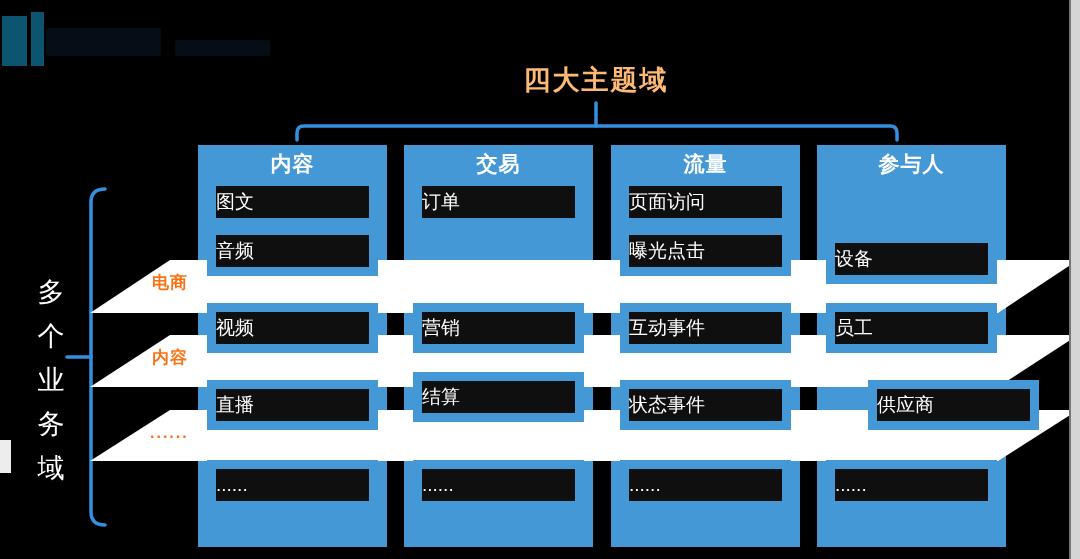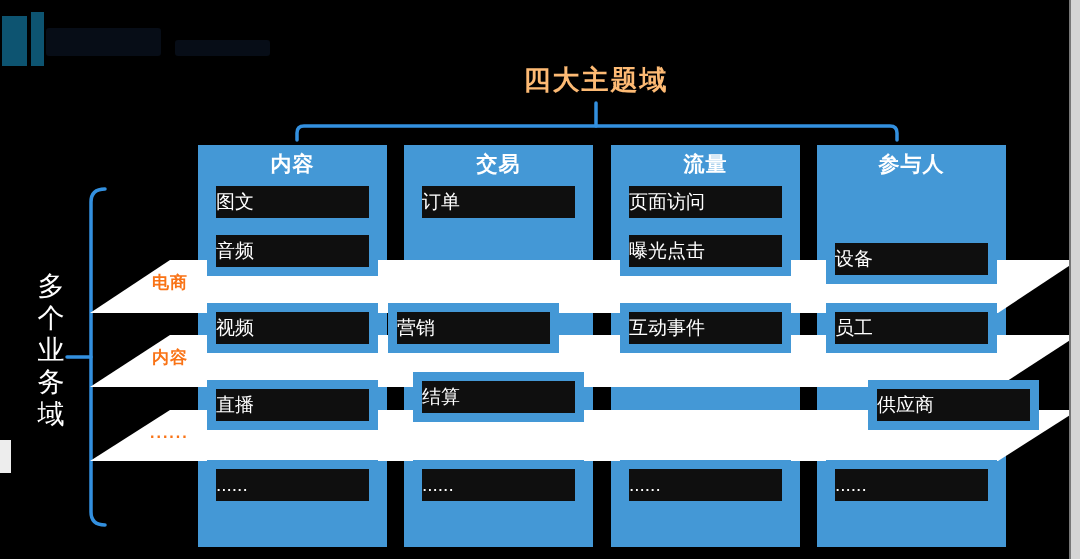--- a/index.html
+++ b/index.html
@@ -49,21 +49,21 @@
     color:#fff;font-size:19px;line-height:32px;text-align:left;
   }
   
   .bandlabel{
     position:absolute;z-index:2;color:#f97316;font-size:17px;font-weight:600;letter-spacing:1px;
   }
   .bandlabel.dots{font-weight:bold;letter-spacing:2px;font-size:16px;}
   
   .vlabel{
     position:absolute;left:35px;top:270px;width:32px;z-index:2;
-    color:#fff;font-size:27px;line-height:32px;text-align:center;
+    color:#fff;font-size:27px;line-height:44px;text-align:center;
     word-break:break-all;letter-spacing:0;
   }
   
   .corner-rect{position:absolute;left:0;top:440px;width:11px;height:33px;background:#ededed;z-index:4;}
   .edge-line{position:absolute;left:1069px;top:0;width:2px;height:559px;background:#777;z-index:6;}
   .edge-strip{position:absolute;left:1071px;top:0;width:9px;height:559px;background:var(--edge-gray);z-index:6;}
 </style>
 </head>
 <body>
 
@@ -103,27 +103,28 @@
   <div class="bandlabel" style="left:152px;top:346px">内容</div>
   <div class="bandlabel dots" style="left:150px;top:424px">......</div>
 
   <div class="box" style="left:207px;top:177px">图文</div>
   <div class="box" style="left:207px;top:226px">音频</div>
   <div class="box" style="left:207px;top:303px">视频</div>
   <div class="box" style="left:207px;top:380px">直播</div>
   <div class="box" style="left:207px;top:460px">......</div>
 
   <div class="box" style="left:413px;top:177px">订单</div>
-  <div class="box" style="left:388px;top:303px">营销</div>
+  <div class="box" style="left:413px;top:303px">营销</div>
   <div class="box" style="left:413px;top:372px">结算</div>
   <div class="box" style="left:413px;top:460px">......</div>
 
   <div class="box" style="left:620px;top:177px">页面访问</div>
   <div class="box" style="left:620px;top:226px">曝光点击</div>
   <div class="box" style="left:620px;top:303px">互动事件</div>
+  <div class="box" style="left:620px;top:380px">状态事件</div>
   <div class="box" style="left:620px;top:460px">......</div>
 
   <div class="box" style="left:826px;top:234px">设备</div>
   <div class="box" style="left:826px;top:303px">员工</div>
   <div class="box" style="left:868px;top:380px">供应商</div>
   <div class="box" style="left:826px;top:460px">......</div>
 
   <div class="vlabel">多个业务域</div>
 
   <div class="corner-rect"></div>

